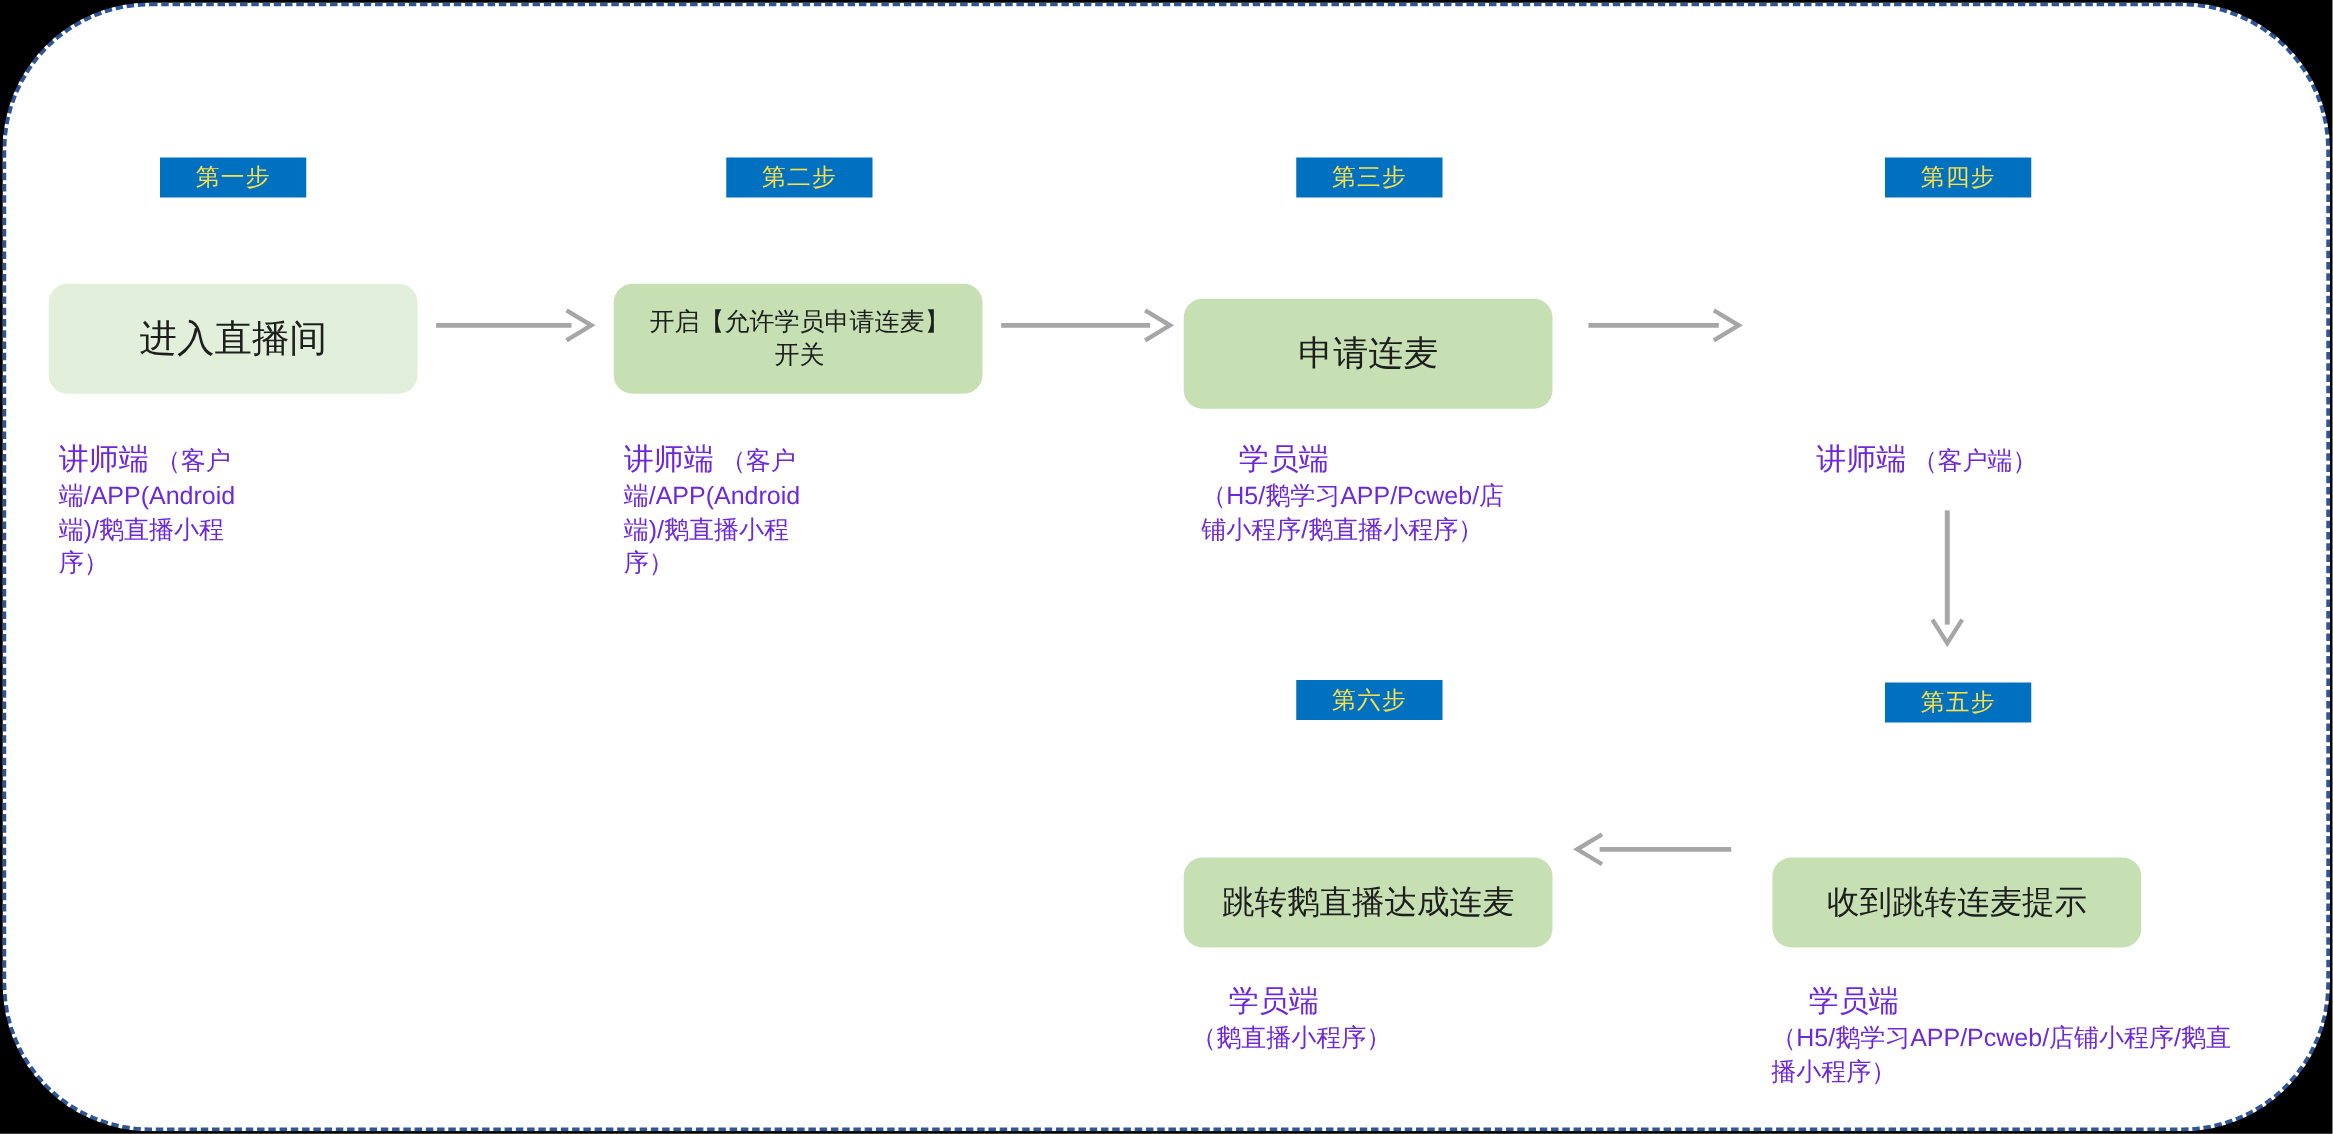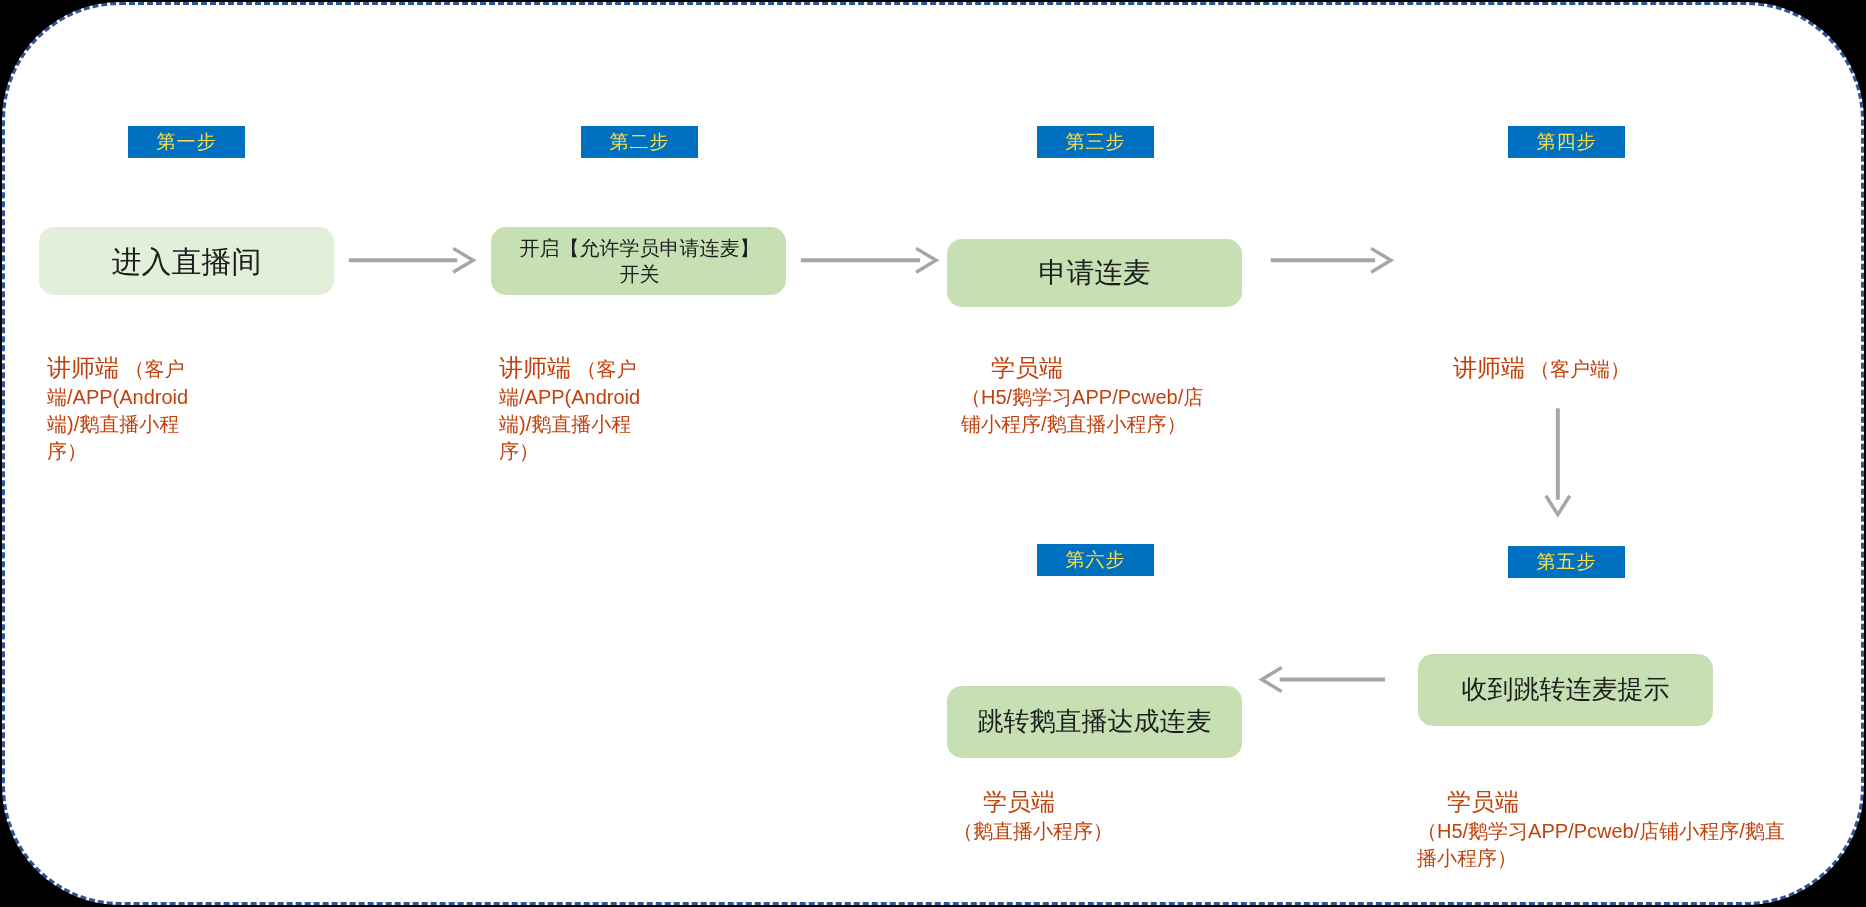--- a/index.html
+++ b/index.html
@@ -22,39 +22,39 @@
     position: absolute;
     width: 117px; height: 32px;
     background: var(--step-label-bg, #0071C1);
     color: #fde047;
     font-size: 19px;
     display: flex; align-items: center; justify-content: center;
     letter-spacing: 1px;
   }
   .flow-box {
     position: absolute;
-    width: 295px; height: 68px;
+    width: 295px; height: 88px;
     box-sizing: border-box;
     border-radius: 15px;
     display: flex; align-items: center; justify-content: center;
     text-align: center;
     color: #1e1e1e;
     line-height: 1.3;
   }
   .fill-light { background: var(--box-green-light, #E2EFDA); }
   .fill-green { background: var(--box-green, #C6E0B4); }
   .fs-30 { font-size: 30px; }
   .fs-28 { font-size: 28px; }
   .fs-26 { font-size: 26px; margin-top: 38px; }
   .fs-20 { font-size: 20px; }
   .pad-22 { padding: 0 22px; }
   .h-72 { height: 72px; }
   .note {
     position: absolute;
-    color: #c2410c;
+    color: #6d28d9;
     font-size: 20px;
     line-height: 1.34;
   }
   .note .t { font-size: 24px; }
   .note-block .t { display: block; padding-left: 30px; }
   .nowrap { white-space: nowrap; font-family: Liberation Serif, serif; }
   svg.arrows {
     position: absolute; inset: 0;
     width: 100%; height: 100%;
     pointer-events: none;
@@ -73,21 +73,21 @@
   <div class="step-label" style="left:576px; top:121px;">第二步</div>
   <div class="step-label" style="left:1032px; top:121px;">第三步</div>
   <div class="step-label" style="left:1503px; top:121px;">第四步</div>
   <div class="step-label" style="left:1032px; top:539px;">第六步</div>
   <div class="step-label" style="left:1503px; top:541px;">第五步</div>
 
   <div class="flow-box fill-light fs-30" style="left:34px; top:222px;">进入直播间</div>
   <div class="flow-box fill-green fs-20 pad-22" style="left:486px; top:222px;padding-left:24px;">开启【允许学员申请连麦】开关</div>
   <div class="flow-box fill-green fs-28" style="left:942px; top:222px;margin-top:12px;">申请连麦</div>
   <div class="flow-box fill-green fs-26 h-72" style="left:942px; top:643px;">跳转鹅直播达成连麦</div>
-  <div class="flow-box fill-green fs-26 h-72" style="left:1413px; top:611px;">收到跳转连麦提示</div>
+  <div class="flow-box fill-green fs-26 h-72" style="left:1413px; top:643px;">收到跳转连麦提示</div>
 
   <div class="note" style="left:42px; top:347px; width:172px;">
     <span class="t">讲师端</span>
     <span>（客户端/APP(Android端)/鹅直播小程序）</span>
   </div>
 
   <div class="note" style="left:494px; top:347px; width:172px;">
     <span class="t">讲师端</span>
     <span>（客户端/APP(Android端)/鹅直播小程序）</span>
   </div>

